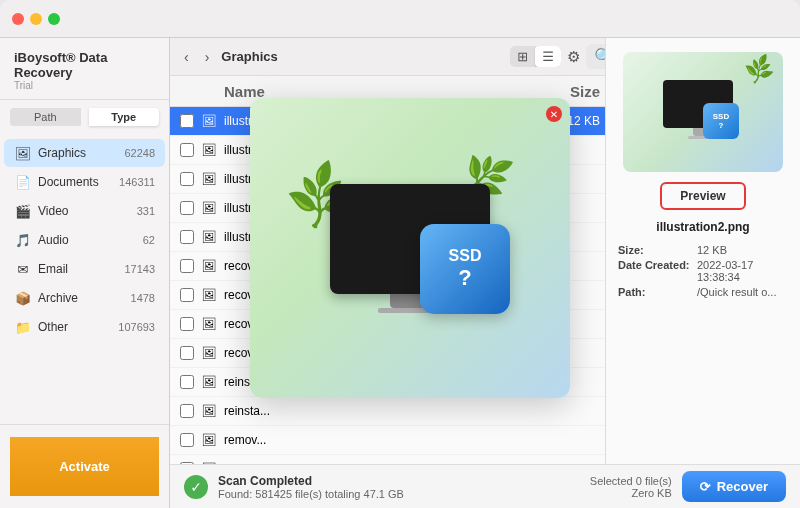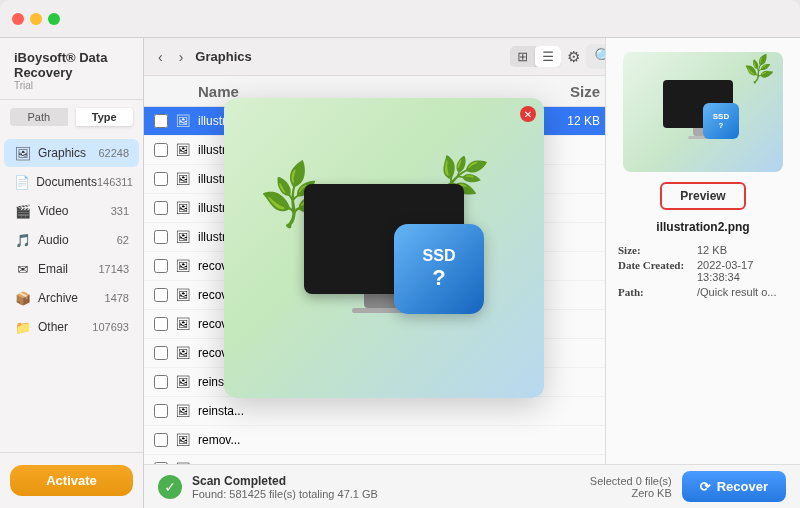--- a/index.html
+++ b/index.html
@@ -39,21 +39,21 @@
 
     
     .app-body {
       display: flex;
       flex: 1;
       overflow: hidden;
     }
 
     
     .sidebar {
-      width: 144px;
+      width: 170px;
       background: #f5f3f3;
       border-right: 1px solid #d0d0d0;
       display: flex;
       flex-direction: column;
       padding: 0;
     }
     .sidebar-header {
       padding: 12px 14px 8px;
       border-bottom: 1px solid #ddd;
     }
@@ -125,24 +125,24 @@
       font-size: 11px;
       color: #777;
     }
 
     .sidebar-activate {
       padding: 12px 10px;
       border-top: 1px solid #ddd;
     }
     .activate-btn {
       width: 100%;
-      padding: 8px;
+      padding: 22px;
       background: linear-gradient(to bottom, #f5a623, #e8960e);
       border: none;
-      border-radius: 12px;
+      border-radius: 0;
       font-size: 13px;
       font-weight: 600;
       color: #fff;
       cursor: pointer;
     }
 
     
     .main-content {
       flex: 1;
       display: flex;
@@ -455,21 +455,20 @@
     }
     .preview-meta-row {
       display: flex;
       gap: 4px;
       margin-bottom: 3px;
     }
     .meta-label {
       font-weight: 600;
       color: #444;
       min-width: 75px;
-      font-family: Liberation Serif, serif;
     }
 
     
     .preview-overlay {
       position: absolute;
       left: 80px;
       top: 60px;
       width: 320px;
       height: 300px;
       background: linear-gradient(135deg, #d8f0d0 0%, #c5e8bc 40%, #b8d8f0 100%);

